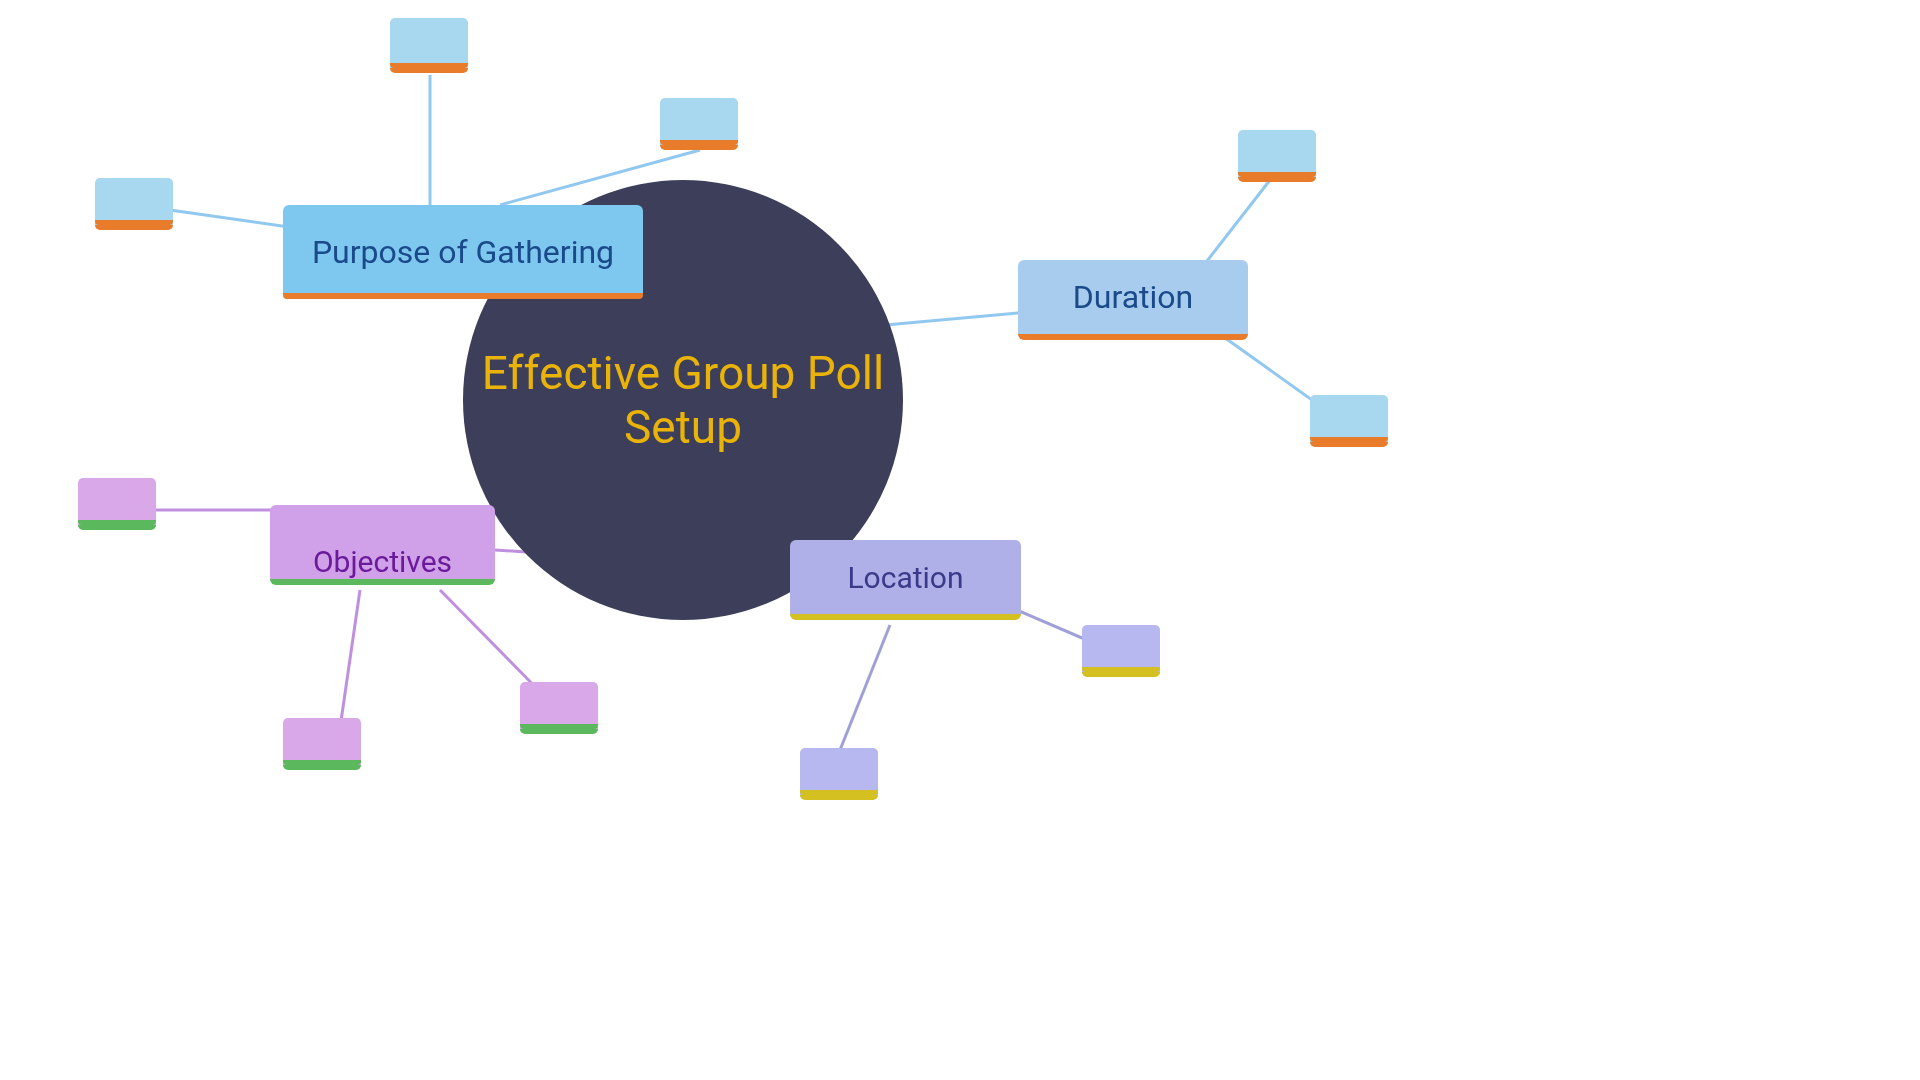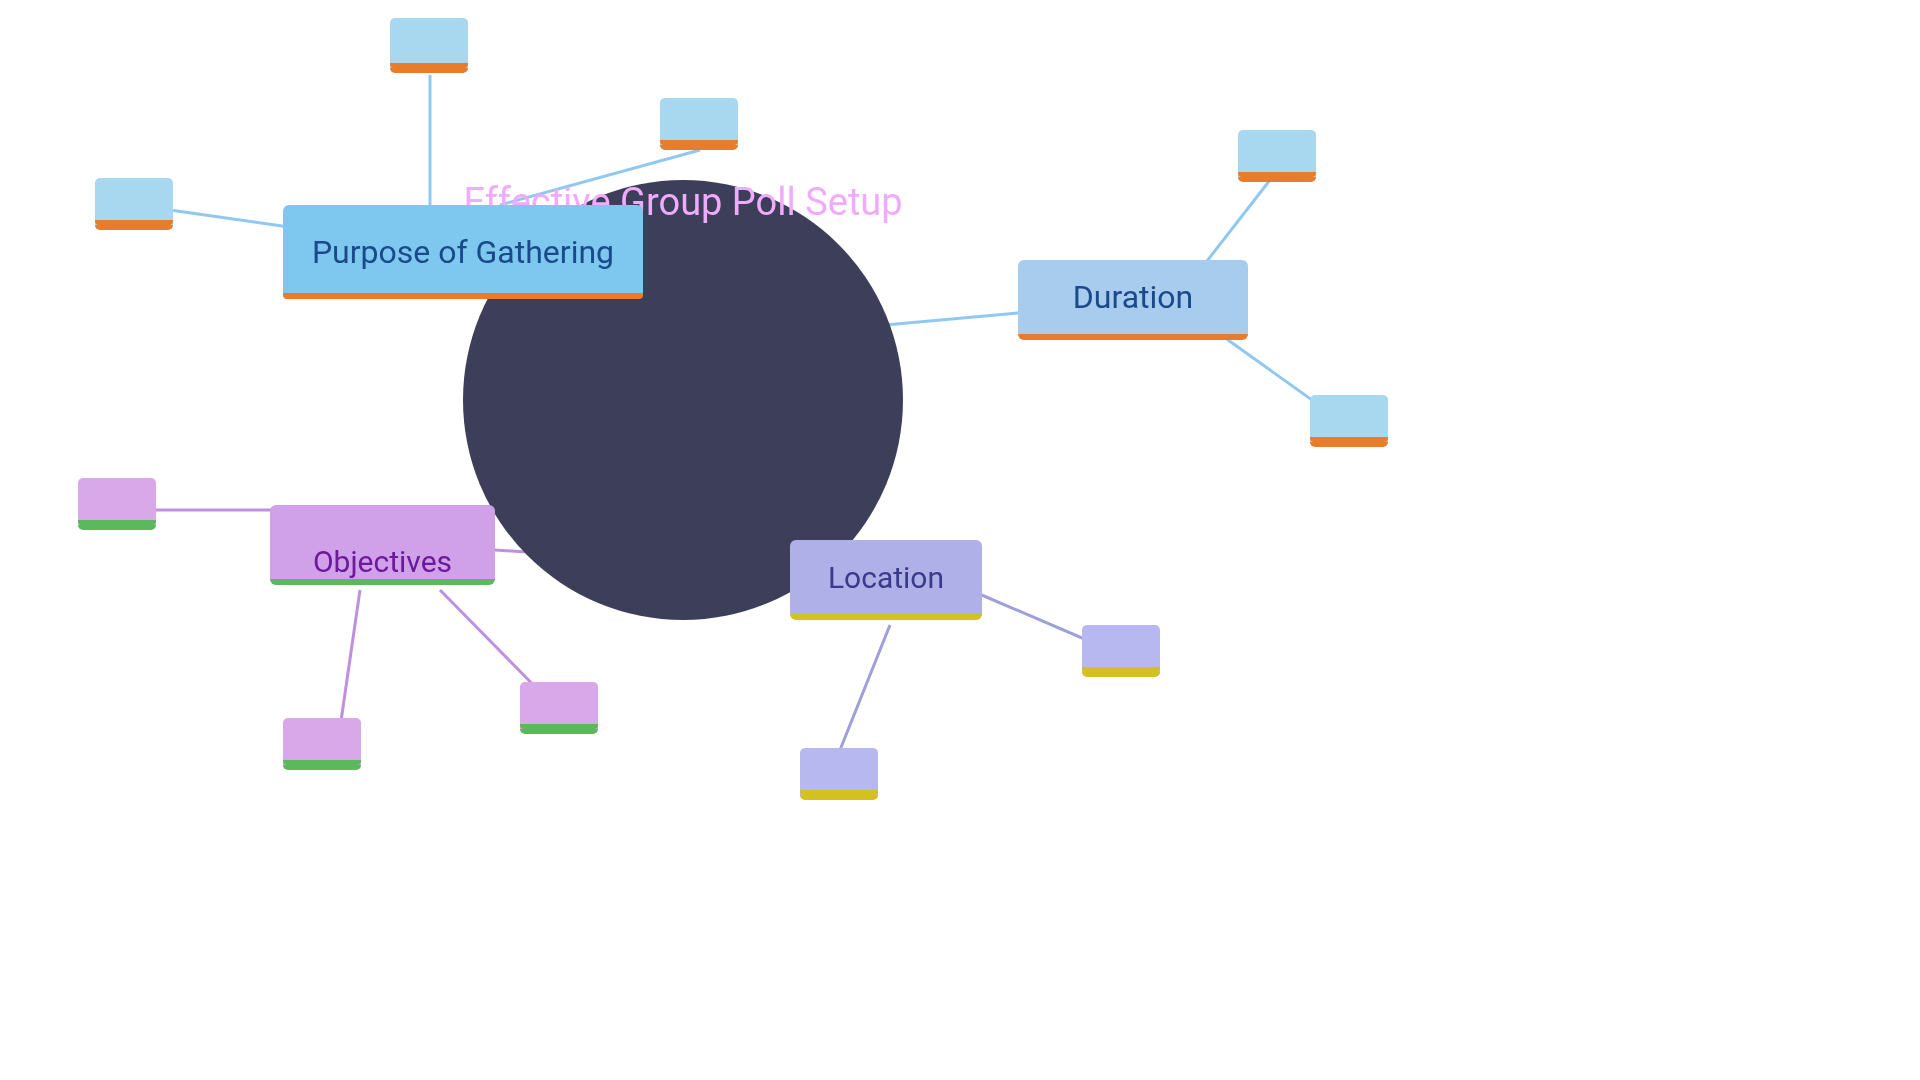--- a/index.html
+++ b/index.html
@@ -32,24 +32,24 @@
       bottom: 0; left: 0; right: 0;
       height: 6px;
       border-radius: 0 0 4px 4px;
     }
     
     .center-circle {
       position: absolute;
       border-radius: 50%;
       background: #3d3f5a;
       display: flex;
-      align-items: flex-start;
+      align-items: center;
       justify-content: center;
-      color: #f0abfc;
-      font-size: 38px;
+      color: #eab308;
+      font-size: 46px;
       font-weight: 400;
       text-align: center;
     }
     
     .small-node {
       position: absolute;
       border-radius: 5px;
       width: 80px;
       height: 55px;
     }
@@ -107,21 +107,21 @@
 </div>
 
 <div class="node-box" style="left: 1018px; top: 260px; width: 230px; height: 80px; background:#a8ccee; color:#1a4a8a; position:absolute; border-radius:6px; display:flex; align-items:center; justify-content:center; font-size:32px; border-bottom: 6px solid #e87c2a;">
   <span>Duration</span>
 </div>
 
 <div class="node-box" style="left: 270px; top: 505px; width: 225px; height: 80px; background:#d0a0e8; color:#6a1a9a; position:absolute; border-radius:6px; display:flex; align-items:flex-end; justify-content:center; font-size:30px; border-bottom: 6px solid #5cb85c;">
   <span>Objectives</span>
 </div>
 
-<div class="node-box" style="left: 790px; top: 540px; width: 192px; height: 80px; background:#b0b0e8; color:#3a3a8a; position:absolute; border-radius:6px; display:flex; align-items:center; justify-content:center; font-size:30px; border-bottom: 6px solid #d4c020;">
+<div class="node-box" style="left: 790px; top: 540px; width: 231px; height: 80px; background:#b0b0e8; color:#3a3a8a; position:absolute; border-radius:6px; display:flex; align-items:center; justify-content:center; font-size:30px; border-bottom: 6px solid #d4c020;">
   <span>Location</span>
 </div>
 
 <div class="small-node blue-small" style="left: 390px; top: 18px; width: 78px; height: 55px; background:#a8d8f0; border-bottom: 5px solid #e87c2a; border-radius:5px;">
 </div>
 
 <div class="small-node blue-small" style="left: 660px; top: 98px; width: 78px; height: 52px; background:#a8d8f0; border-bottom: 5px solid #e87c2a; border-radius:5px;">
 </div>
 
 <div class="small-node blue-small" style="left: 95px; top: 178px; width: 78px; height: 52px; background:#a8d8f0; border-bottom: 5px solid #e87c2a; border-radius:5px;">

